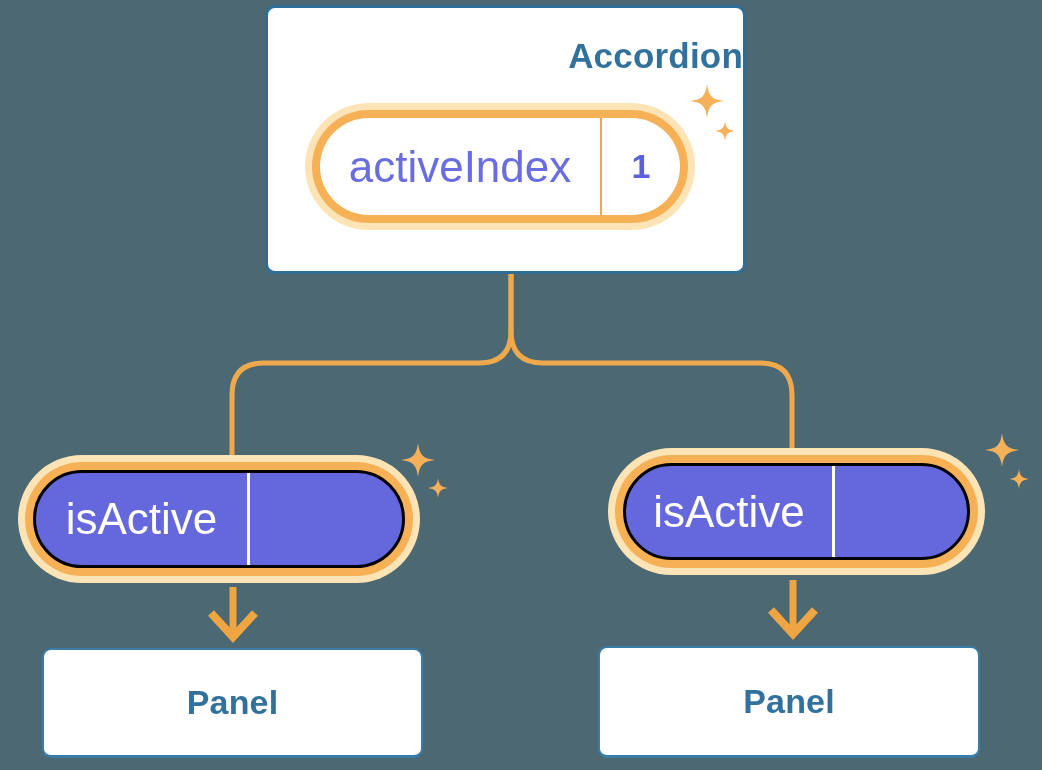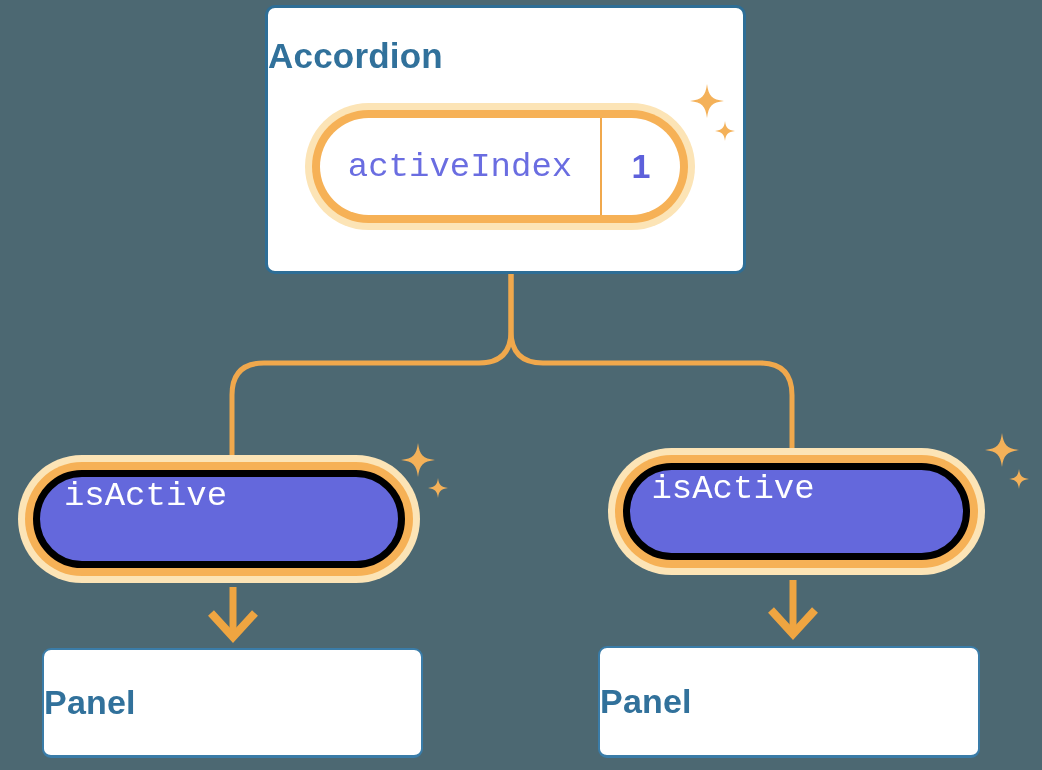--- a/index.html
+++ b/index.html
@@ -24,44 +24,44 @@
   .abs{position:absolute;}
 
   
   .card{
     background:#fff;border:3px solid var(--card-border);border-radius:10px;
     box-sizing:border-box;
   }
   .panel{
     background:#fff;border:2px solid var(--panel-border);border-bottom-width:3px;
     border-radius:9px;box-sizing:border-box;
-    display:flex;align-items:center;justify-content:flex-start;
+    display:flex;align-items:center;justify-content:center;
   }
   .heading{
     color:var(--blue-text);font-size:35px;font-weight:600;letter-spacing:.2px;
-    text-align:left;
+    text-align:right;
   }
   .panel-label{color:var(--blue-text);font-size:34px;font-weight:600;letter-spacing:.2px;}
 
   
   .pill-glow{
     background:var(--pill-glow);border-radius:999px;padding:7px;box-sizing:border-box;
   }
   .pill-ring{
     background:var(--pill-ring);border-radius:999px;padding:8px;height:100%;
     box-sizing:border-box;
   }
   .pill-inner{
     border-radius:999px;height:100%;box-sizing:border-box;
     display:flex;align-items:stretch;overflow:hidden;
   }
   .pill-inner.white{background:#fff;}
-  .pill-inner.purple{background:var(--purple);border:7px solid #000000;flex-direction:column;}
+  .pill-inner.purple{background:var(--purple);border:3px solid #000000;}
   .seg{display:flex;align-items:center;justify-content:center;box-sizing:border-box;}
-  .seg-name{font-size:34px;font-family:Liberation Mono, monospace;}
+  .seg-name{font-size:44px;}
   .seg-value{font-size:34px;font-weight:700;}
   .white .seg-name{color:var(--purple-text);}
   .white .seg-value{color:#5D60DB;}
   .purple .seg-name,.purple .seg-value{color:#fff;}
   .divider-orange{width:2px;background:var(--line);}
   .divider-white{width:3px;background:#fff;}
 
   svg{display:block;}
 </style>
 </head>

